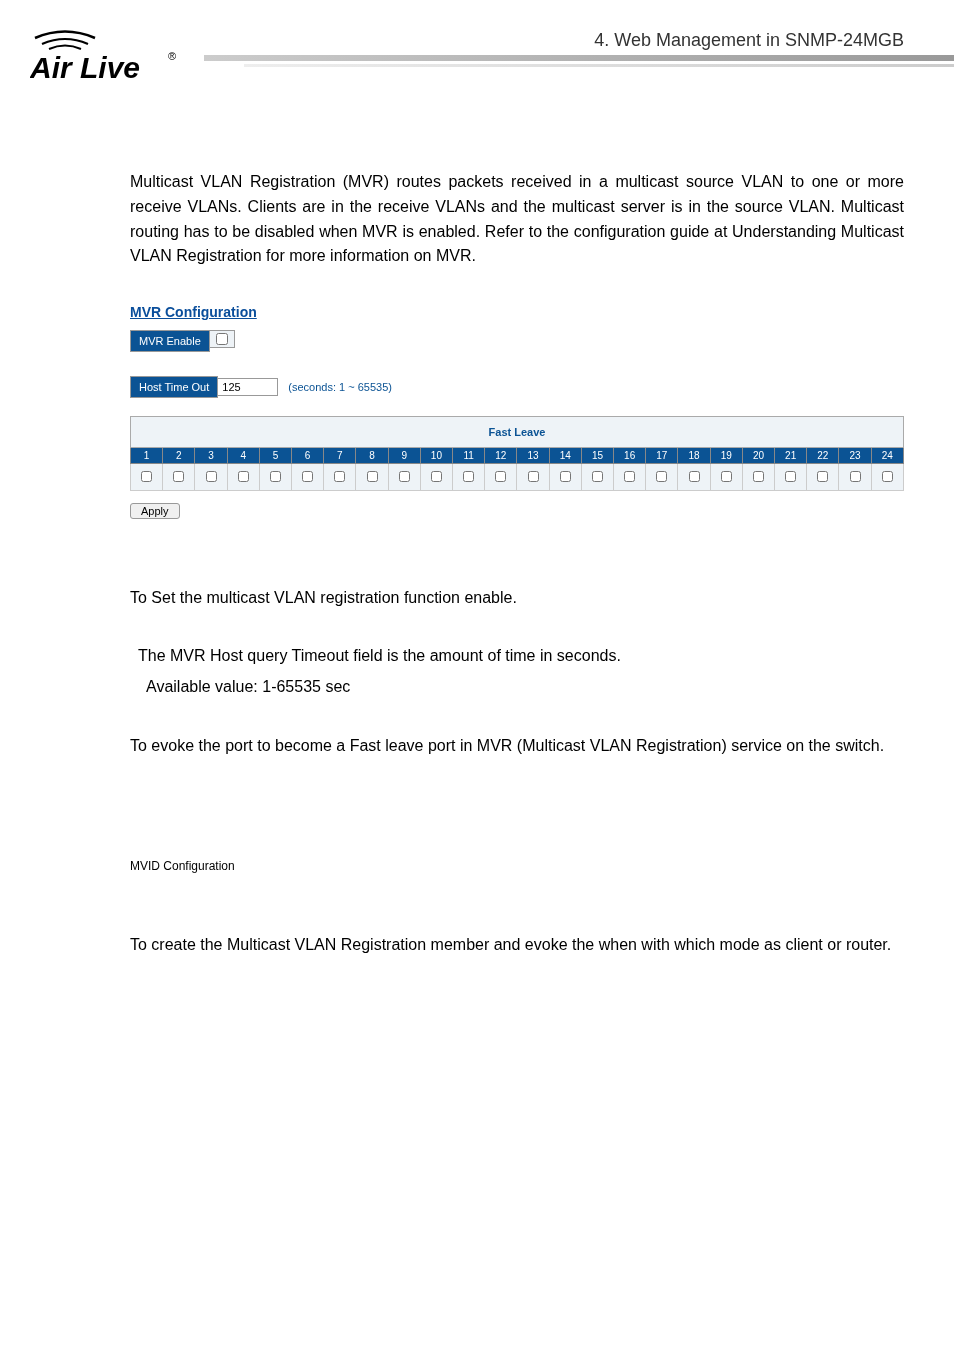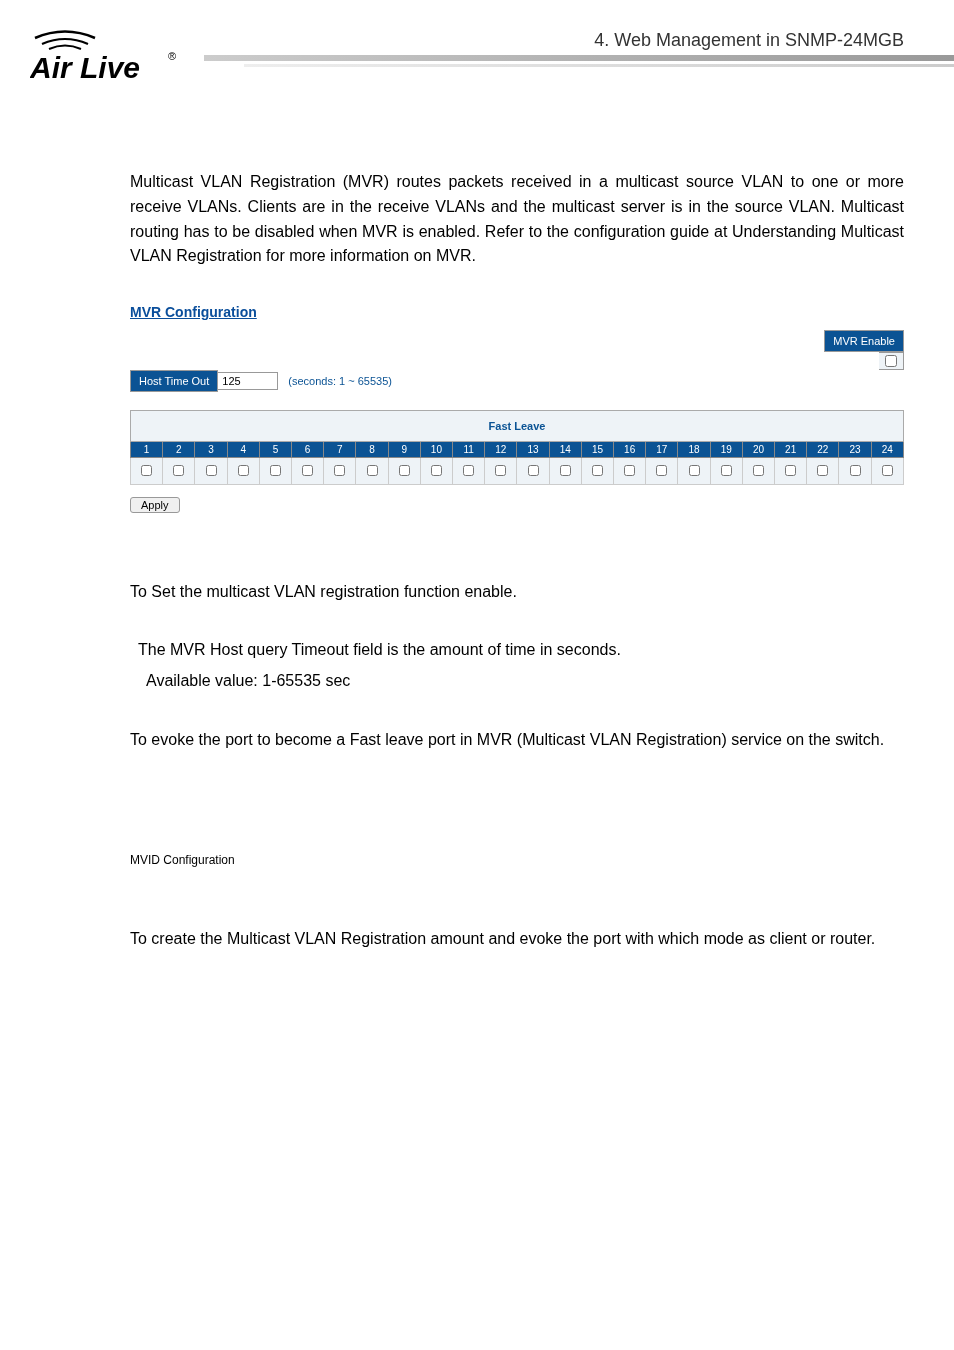--- a/index.html
+++ b/index.html
@@ -59,23 +59,22 @@
   }
   .cfg-title {
     color: #0a4e9b;
     font-weight: bold;
     font-size: 14px;
     margin-bottom: 10px;
     text-decoration: underline;
   }
   .mvr-enable-row {
     display: flex;
-    align-items: flex-end;
-    margin-bottom: 0;
-    flex-direction: column;
+    align-items: flex-start;
+    margin-bottom: 24px;
   }
   .cell-label {
     background: #0b5394;
     color: #fff;
     font-size: 11px;
     padding: 4px 8px;
     border: 1px solid #999;
   }
   .cell-checkbox {
     background: #eef3f7;
@@ -263,15 +262,15 @@
 
   <div class="sub-para-indent">
     <div>The MVR Host query Timeout field is the amount of time in seconds.</div>
     <div style="margin-left:8px;">Available value: 1-65535 sec</div>
   </div>
 
   <p class="sub-para">To evoke the port to become a Fast leave port in MVR (Multicast VLAN Registration) service on the switch.</p>
 
   <p class="section-hdr">MVID Configuration</p>
 
-  <p class="para" style="text-align:justify;">To create the Multicast VLAN Registration amount and evoke the port with which mode as client or router.</p>
+  <p class="para" style="text-align:justify;">To create the Multicast VLAN Registration member and evoke the when with which mode as client or router.</p>
 
 </div>
 
 </body></html>

